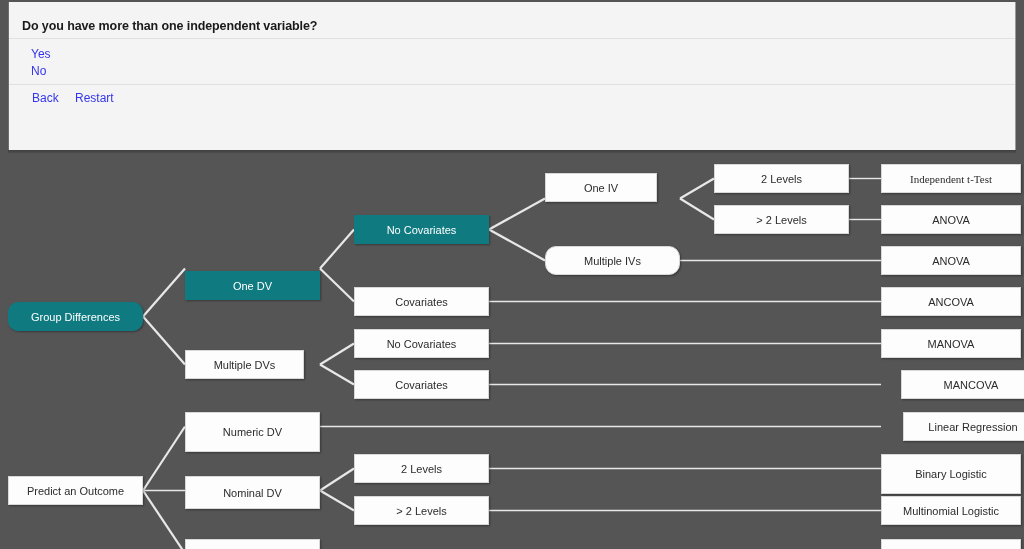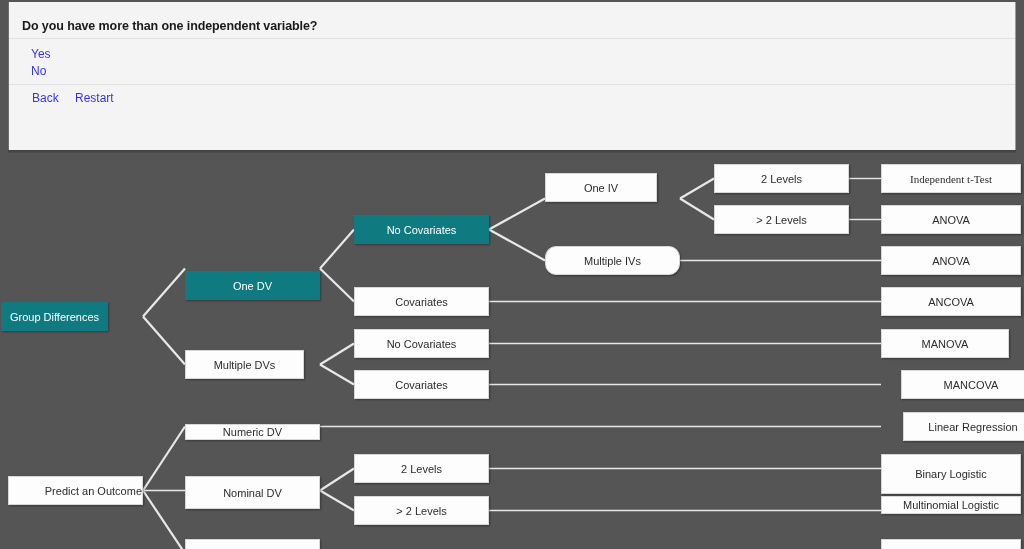--- a/index.html
+++ b/index.html
@@ -115,21 +115,21 @@
         <line x1="143" y1="337.5" x2="185" y2="337.5" stroke="#e8e8e8" stroke-width="1.4"></line>
         <line x1="143" y1="337.5" x2="185" y2="400.5" stroke="#e8e8e8" stroke-width="2.2"></line>
         <line x1="320" y1="337.5" x2="354" y2="315.5" stroke="#e8e8e8" stroke-width="2.2"></line>
         <line x1="320" y1="337.5" x2="354" y2="357.5" stroke="#e8e8e8" stroke-width="2.2"></line>
         <line x1="320" y1="273.5" x2="881" y2="273.5" stroke="#e8e8e8" stroke-width="1.4"></line>
         <line x1="489" y1="315.5" x2="881" y2="315.5" stroke="#e8e8e8" stroke-width="1.4"></line>
         <line x1="489" y1="357.5" x2="881" y2="357.5" stroke="#e8e8e8" stroke-width="1.4"></line>
         <line x1="320" y1="400.5" x2="881" y2="400.5" stroke="#e8e8e8" stroke-width="1.4"></line>
       </svg>
     <div id="node-layer">
-        <div class="node sel" style="left: 1px; top: 149px; width: 107px; height: 29px;">
+        <div class="node sel" style="left: 8px; top: 149px; width: 135px; height: 29px; border-radius: 10px;">
           <span>Group Differences</span>
         </div>
         <div class="node sel" style="left: 185px; top: 101px; width: 135px; height: 29px; margin-top: 17px;">
           <span>One DV</span>
         </div>
         <div class="node" style="left: 185px; top: 197px; width: 119px; height: 29px;">
           <span>Multiple DVs</span>
         </div>
         <div class="node sel" style="left: 354px; top: 62px; width: 135px; height: 29px;">
           <span>No Covariates</span>
@@ -160,51 +160,51 @@
         </div>
         <div class="node" style="left: 881px; top: 52px; width: 140px; height: 29px;">
           <span>ANOVA</span>
         </div>
         <div class="node" style="left: 881px; top: 93px; width: 140px; height: 29px;">
           <span>ANOVA</span>
         </div>
         <div class="node" style="left: 881px; top: 134px; width: 140px; height: 29px;">
           <span>ANCOVA</span>
         </div>
-        <div class="node" style="left: 881px; top: 176px; width: 128px; height: 29px;">
+        <div class="node" style="left: 881px; top: 176px; width: 140px; height: 29px;">
           <span>MANOVA</span>
         </div>
         <div class="node" style="left: 881px; top: 217px; width: 140px; height: 29px; margin-left: 20px;">
           <span>MANCOVA</span>
         </div>
-        <div class="node" style="left: 8px; top: 323px; width: 135px; height: 29px; justify-content: flex-end;">
+        <div class="node" style="left: 8px; top: 323px; width: 135px; height: 29px;">
           <span>Predict an Outcome</span>
         </div>
-        <div class="node" style="left: 185px; top: 259px; width: 135px; height: 16px; margin-top: 12px;">
+        <div class="node" style="left: 185px; top: 259px; width: 135px; height: 40px;">
           <span>Numeric DV</span>
         </div>
         <div class="node" style="left: 185px; top: 323px; width: 135px; height: 33px;">
           <span>Nominal DV</span>
         </div>
         <div class="node" style="left: 185px; top: 386px; width: 135px; height: 29px;">
           <span>Ordinal DV</span>
         </div>
         <div class="node" style="left: 354px; top: 301px; width: 135px; height: 29px;">
           <span>2 Levels</span>
         </div>
         <div class="node" style="left: 354px; top: 343px; width: 135px; height: 29px;">
           <span>&gt; 2 Levels</span>
         </div>
         <div class="node" style="left: 881px; top: 259px; width: 140px; height: 29px; margin-left: 22px;">
           <span>Linear Regression</span>
         </div>
         <div class="node" style="left: 881px; top: 301px; width: 140px; height: 40px;">
           <span>Binary Logistic</span>
         </div>
-        <div class="node" style="left: 881px; top: 343px; width: 140px; height: 18px;">
+        <div class="node" style="left: 881px; top: 343px; width: 140px; height: 29px;">
           <span>Multinomial Logistic</span>
         </div>
         <div class="node" style="left: 881px; top: 386px; width: 140px; height: 29px;">
           <span>Ordinal Logistic</span>
         </div>
       </div>
   </div>
 
 </div>
 

